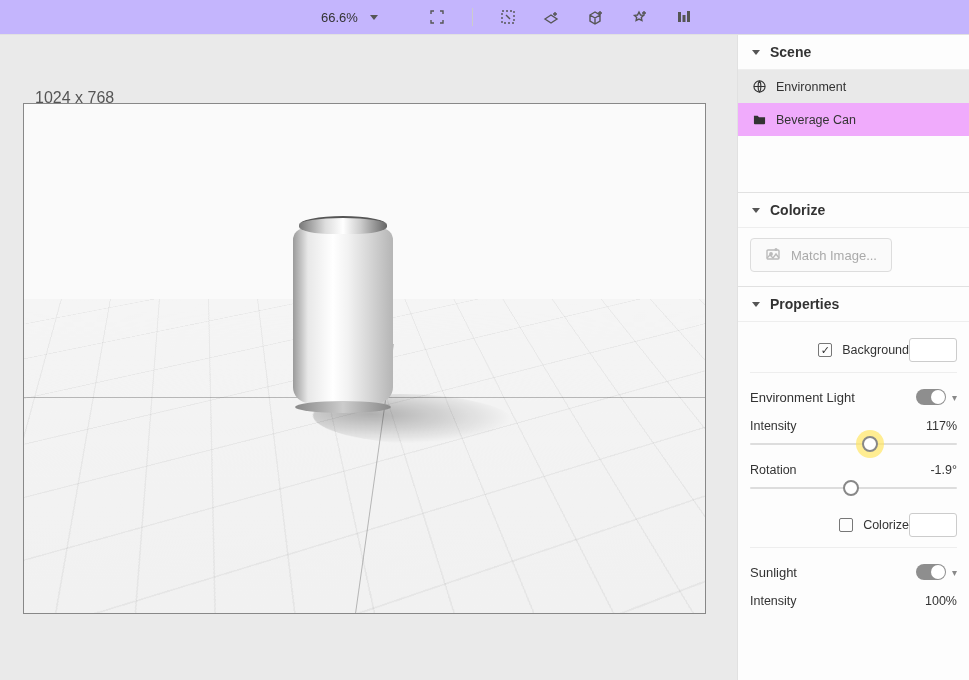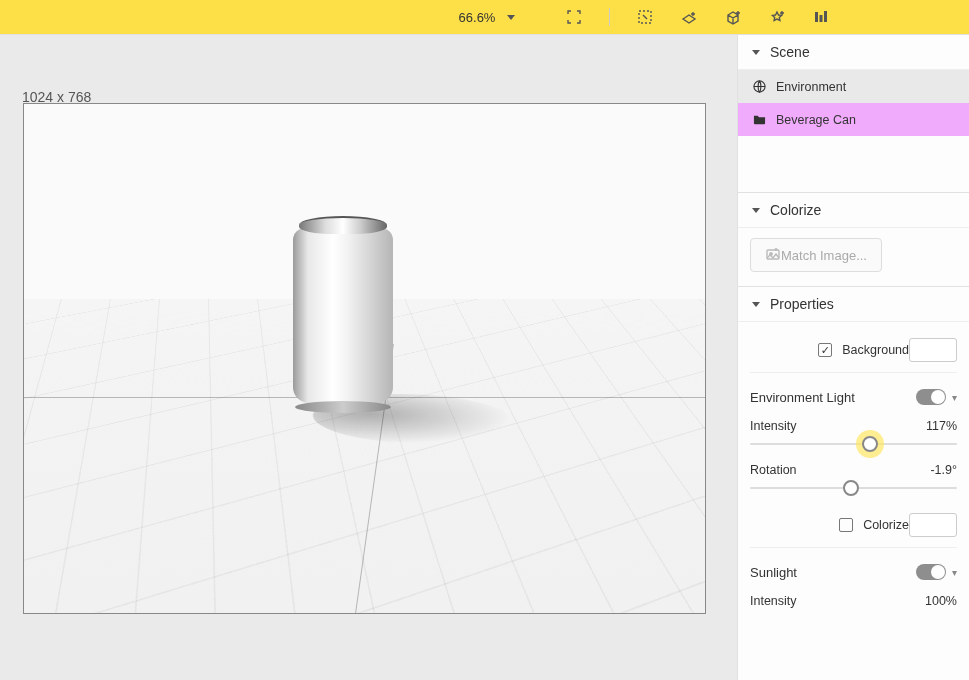--- a/index.html
+++ b/index.html
@@ -17,22 +17,21 @@
     height: 680px;
   }
 
   
   .top-toolbar {
     height: 35px;
     display: flex;
     align-items: center;
     border-bottom: 1px solid #e1e1e1;
     padding: 0 1px;
-    background: #fde047;
-    justify-content: center;
+    background: #c4b5fd;
   }
   .zoom-control {
     margin-left: 320px;
     display: flex;
     align-items: center;
     gap: 12px;
     font-size: 13px;
     color: #333;
   }
   .toolbar-icons {
@@ -60,23 +59,23 @@
     min-height:0;
   }
   .viewport {
     flex:1;
     background:#eaeaea;
     position:relative;
     overflow:hidden;
   }
   .canvas-label {
     position:absolute;
-    left: 22px;
+    left: 35px;
     top: 54px;
-    font-size:14px;
+    font-size:16px;
     color:#555;
   }
   .canvas {
     position:absolute;
     left: 23px;
     top: 68px;
     width: 683px;
     height: 511px;
     background:#fafafa;
     border:1px solid #888;
@@ -149,21 +148,21 @@
   }
   .right-panel::-webkit-scrollbar { width: 6px; }
   .right-panel::-webkit-scrollbar-thumb { background:#bbb; border-radius:3px; }
 
   .panel-section-header {
     display:flex;
     align-items:center;
     gap:10px;
     padding: 0 14px;
     height:35px;
-    font-weight:400;
+    font-weight:700;
     font-size:14px;
     color:#333;
     border-bottom:1px solid #eee;
     background:#fdfdfd;
   }
   .scene-list {
     background:#f0abfc;
   }
   .scene-item {
     display:flex;
@@ -180,20 +179,21 @@
   }
   .scene-icon { width:14px; height:14px; display:inline-flex; align-items:center; justify-content:center; color:#333; }
 
   .spacer-flex { height:56px; }
   .section-divider { height:1px; background:#e1e1e1; }
 
   .actions-body { padding:10px 12px 14px; }
   .match-btn {
     display:inline-flex;
     align-items:center;
+    gap:10px;
     height:34px;
     padding:0 14px;
     border:1px solid #ddd;
     border-radius:4px;
     background:#fafafa;
     color:#aaa;
     font-size:13px;
   }
 
   .props-body { padding:6px 12px 20px; }

